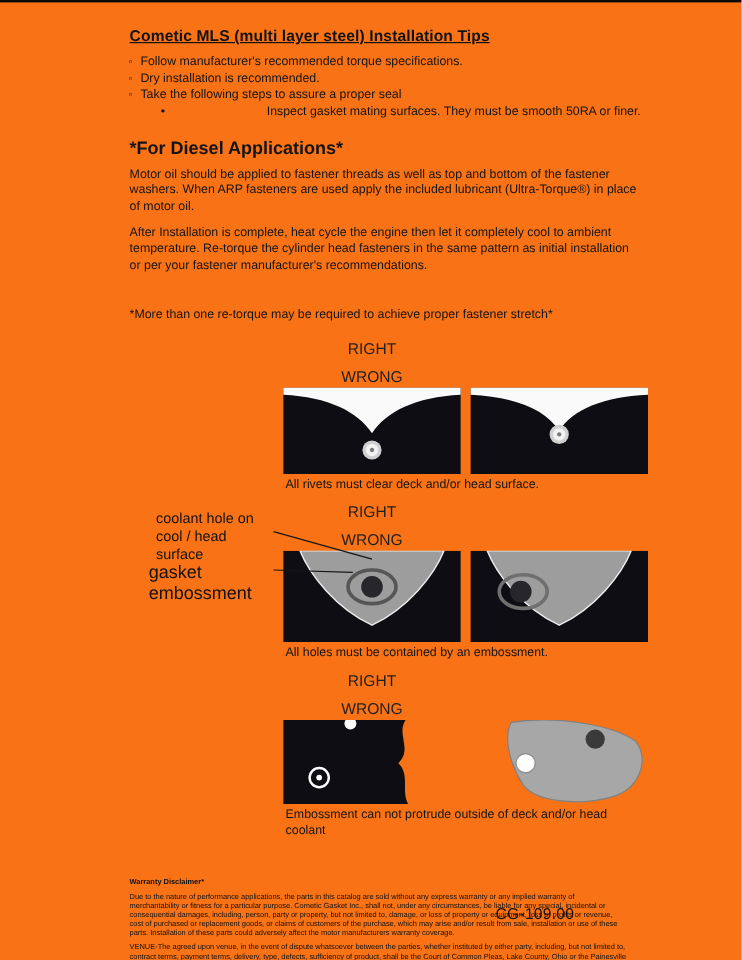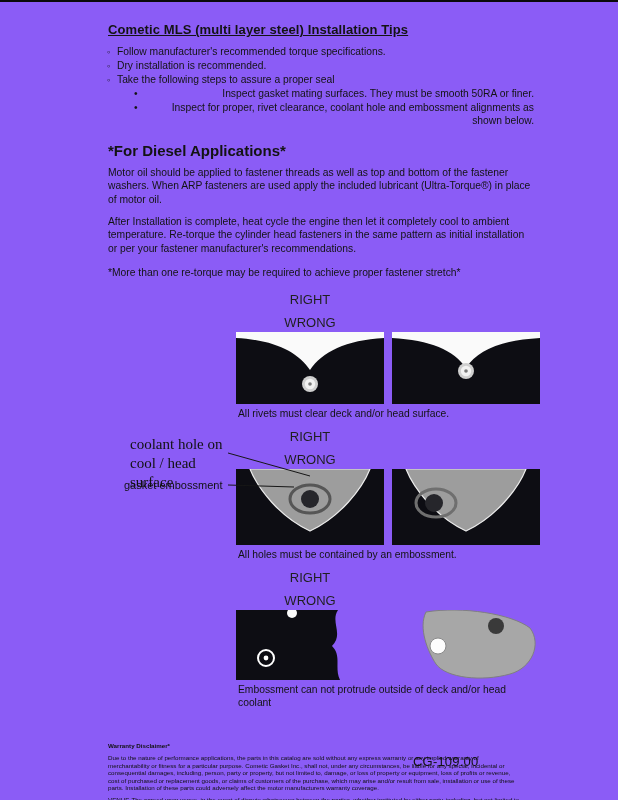--- a/index.html
+++ b/index.html
@@ -1,49 +1,49 @@
 <!DOCTYPE html>
 <html><head>
 <meta charset="utf-8">
 <style>
   html,body { margin:0; padding:0; background:#e9e9e9; }
   .page {
-    width:618px; height:800px; position:relative; background:#8b5cf6;
+    width:618px; height:800px; position:relative; background:#f97316;
     font-family:"Liberation Sans","DejaVu Sans",sans-serif; color:#131313;
     overflow:hidden; border-top:2px solid #0a0a0a; box-sizing:border-box;
     margin:0 auto;
   }
   .content { padding:20px 84px 0 108px; }
 
   .title {
     font-size:13px; font-weight:bold; text-decoration:underline;
     margin:0 0 9px 0; letter-spacing:.1px;
   }
 
   .bullets { margin:0; padding:0; list-style:none; font-size:10.3px; line-height:1.26; }
   .bullets > li { position:relative; padding-left:9px; margin-bottom:1px; }
   .bullets > li::before { content:"\25E6"; position:absolute; left:-1px; top:0; font-size:9.5px; }
   .subbullets { margin:1px 0 0 0; padding:0 0 0 17px; list-style:none; }
   .subbullets li { position:relative; padding-left:9px; margin-bottom:1px;text-align:right; }
   .subbullets li::before { content:"\2022"; position:absolute; left:0; top:0; }
 
   .diesel-heading { font-size:15px; font-weight:bold; margin:14px 0 7px 0; }
   p.body { font-size:10.3px; line-height:1.3; margin:0 0 9px 0; max-width:424px; }
-  p.note { margin:11px 0 13px 0; }
+  p.note { margin:28px 0 13px 0; }
 
   .figures { margin-left:128px; }
   .figrow { position:relative; width:304px; margin-bottom:8px; }
   .fig-labels { display:flex; gap:8px; margin-bottom:2px;flex-direction:column; }
   .fig-label { width:148px; text-align:center; font-size:13px; color:#1f1f1f; }
   .fig-imgs { display:flex; gap:8px; }
   .fig-imgs svg { display:block; }
   .fig-caption { font-size:10.3px; margin:4px 0 0 2px; max-width:290px; line-height:1.25; }
 
-  .coolant-label { position:absolute; left:-106px; top:6px; width:100px; font-size:15px; line-height:1.25; color:#111;font-family:Liberation Serif, serif; }
-  .emboss-label  { position:absolute; left:-112px; top:50px; width:106px; font-size:11px; color:#111; }
+  .coolant-label { position:absolute; left:-106px; top:6px; width:100px; font-size:12px; line-height:1.25; color:#111; }
+  .emboss-label  { position:absolute; left:-112px; top:50px; width:106px; font-size:15px; color:#111; }
   .pointer-svg   { position:absolute; left:-120px; top:0; width:230px; height:95px; pointer-events:none; }
 
   .smallprint { padding:24px 96px 0 108px; font-size:6.2px; line-height:1.2; color:#101010; }
   .smallprint .sp-head { font-weight:bold; margin:0 0 5px 0; }
   .smallprint p { margin:0 0 4.5px 0; white-space:pre-line; }
 
   .page-code { position:absolute; left:401px; top:752px; font-size:13px; letter-spacing:.2px; color:#111;margin-left:12px; }
 </style>
 </head>
 <body>
@@ -53,21 +53,20 @@
 
     <h1 class="title">Cometic MLS (multi layer steel) Installation Tips</h1>
 
     <ul class="bullets">
       <li>Follow manufacturer's recommended torque specifications.</li>
       <li>Dry installation is recommended.</li>
       <li>
         <span>Take the following steps to assure a proper seal</span>
         <ul class="subbullets">
           <li>Inspect gasket mating surfaces.  They must be smooth 50RA or finer.</li>
-          <li>Inspect for proper, rivet clearance, coolant hole and embossment alignments as shown below.</li>
         </ul>
       </li>
     </ul>
 
     <h2 class="diesel-heading">*For Diesel Applications*</h2>
     <p class="body">Motor oil should be applied to fastener threads as well as top and bottom of the fastener washers. When ARP fasteners are used apply the included lubricant (Ultra-Torque®) in place of motor oil.</p>
     <p class="body">After Installation is complete, heat cycle the engine then let it completely cool to ambient temperature. Re-torque the cylinder head fasteners in the same pattern as initial installation or per your fastener manufacturer's recommendations.</p>
     <p class="body note">*More than one re-torque may be required to achieve proper fastener stretch*</p>
 
     <div class="figures">

